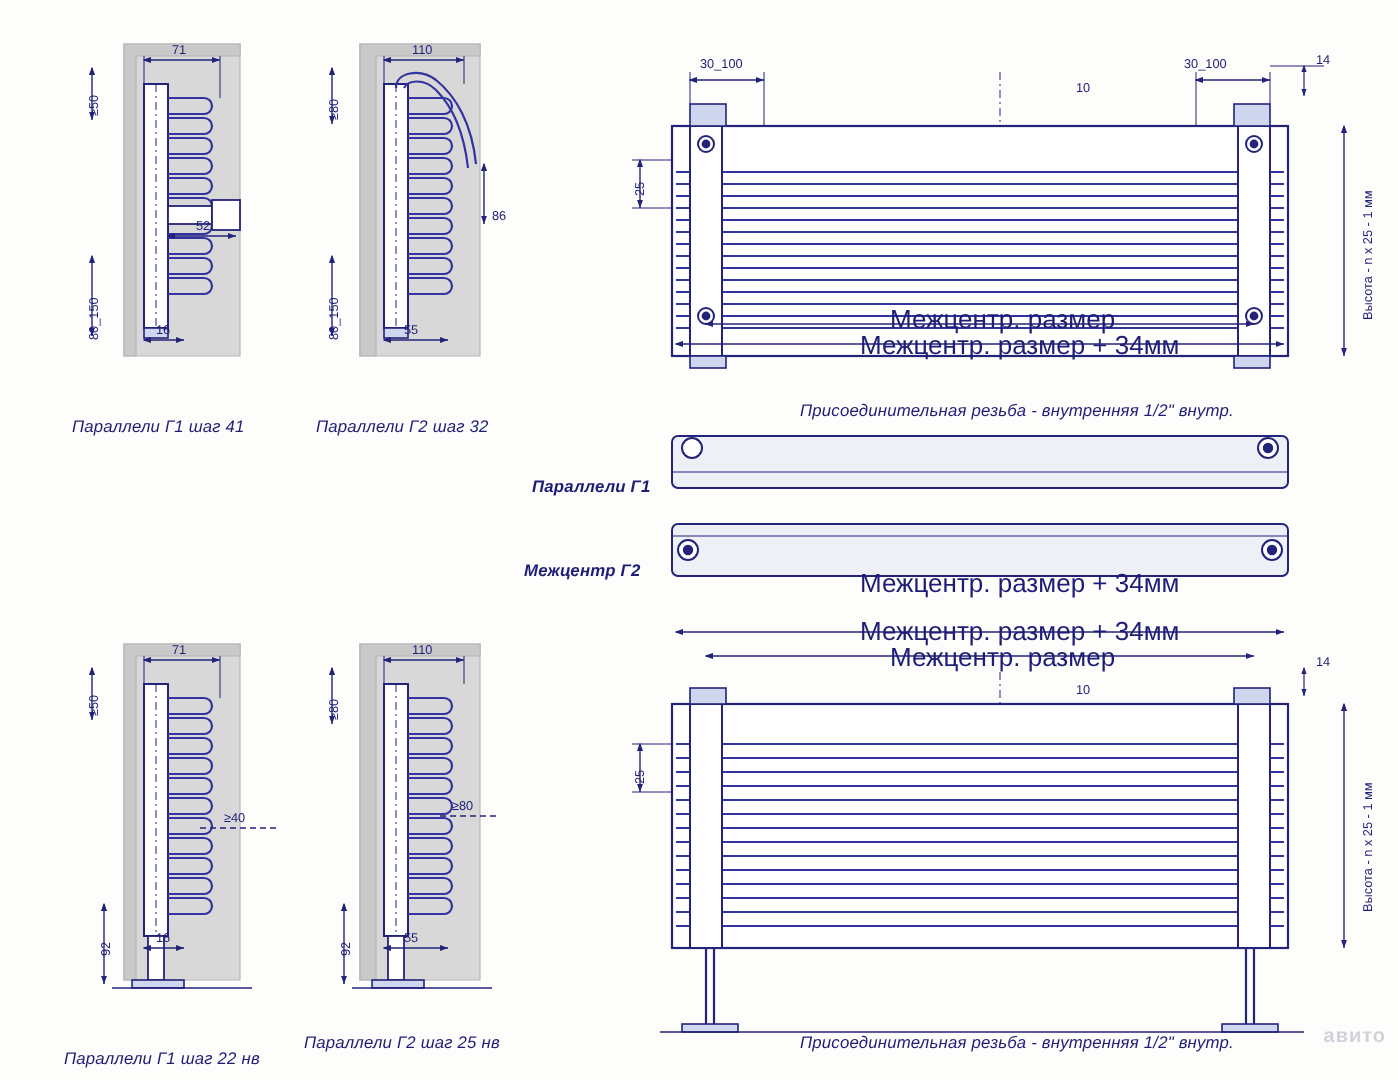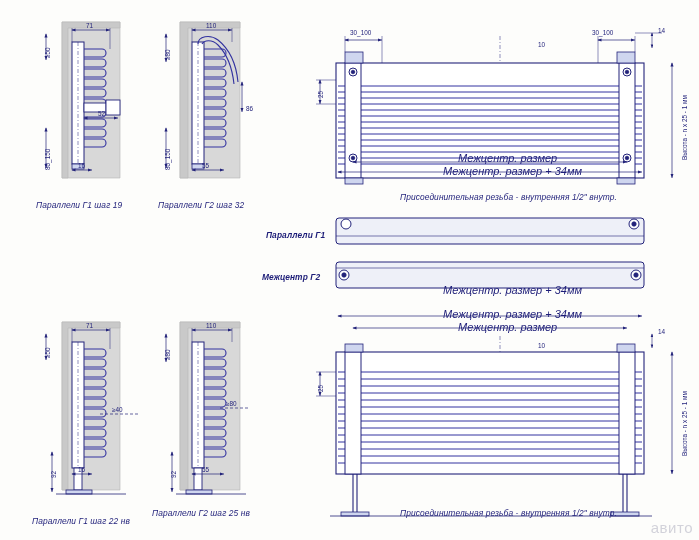--- a/index.html
+++ b/index.html
@@ -13,43 +13,42 @@
   }
   .stage{position:absolute;left:0;top:0;width:699px;height:540px;}
   svg.draw{position:absolute;left:0;top:0;width:699px;height:540px;}
   .cap{
     position:absolute;
     font-size:8.4px;
     font-style:italic;
     color:#1d1d78;
     white-space:nowrap;
     letter-spacing:.1px;
+    margin-top:8px;
   }
   .cap.b{font-weight:bold;}
   .dim{
     position:absolute;
     font-size:6.4px;
     color:#1d1d78;
     white-space:nowrap;
     font-style:normal;
   }
   .dim.rot{transform:rotate(-90deg);transform-origin:0 0;}
   .lbl{
     position:absolute;
-    font-size:11px;
-    font-style:italic;
+    font-size:13px;
     color:#1d1d78;
     white-space:nowrap;
-    margin-left:13px;
   }
   .wm{
     position:absolute;
-    right:6px;bottom:4px;
-    font-size:15px;
-    font-weight:normal;
+    right:6px;bottom:16px;
+    font-size:10px;
+    font-weight:bold;
     color:rgba(120,120,150,.32);
     letter-spacing:.5px;
     font-style:normal;
   }
 </style>
 </head>
 <body>
 
 <div class="stage">
 
@@ -316,21 +315,21 @@
         <line x1="500" y1="336" x2="500" y2="352" stroke-width=".5" stroke-dasharray="4,2,1,2"></line>
         <line x1="652" y1="334" x2="652" y2="348" stroke-width=".6" marker-start="url(#arS)" marker-end="url(#ar)"></line>
         <line x1="320" y1="372" x2="320" y2="396" stroke-width=".7" marker-start="url(#arS)" marker-end="url(#ar)"></line>
         <line x1="336" y1="372" x2="316" y2="372" stroke-width=".5"></line>
         <line x1="336" y1="396" x2="316" y2="396" stroke-width=".5"></line>
         <line x1="672" y1="352" x2="672" y2="474" stroke-width=".7" marker-start="url(#arS)" marker-end="url(#ar)"></line>
       </g>
     </g>
   </svg>
 
-  <div class="cap" style="left:36px;top:200px;">Параллели Г1 шаг 19</div>
+  <div class="cap" style="left:36px;top:200px;">Параллели Г1 шаг 41</div>
   <div class="cap" style="left:158px;top:200px;">Параллели Г2 шаг 32</div>
   <div class="cap" style="left:32px;top:516px;">Параллели Г1 шаг 22 нв</div>
   <div class="cap" style="left:152px;top:508px;">Параллели Г2 шаг 25 нв</div>
   <div class="cap" style="left:400px;top:192px;">Присоединительная резьба - внутренняя 1/2" внутр.</div>
   <div class="cap" style="left:400px;top:508px;">Присоединительная резьба - внутренняя 1/2" внутр.</div>
   <div class="cap b" style="left:266px;top:230px;">Параллели Г1</div>
   <div class="cap b" style="left:262px;top:272px;">Межцентр Г2</div>
 
   <div class="lbl" style="left:445px;top:152px;">Межцентр. размер</div>
   <div class="lbl" style="left:430px;top:165px;">Межцентр. размер + 34мм</div>

